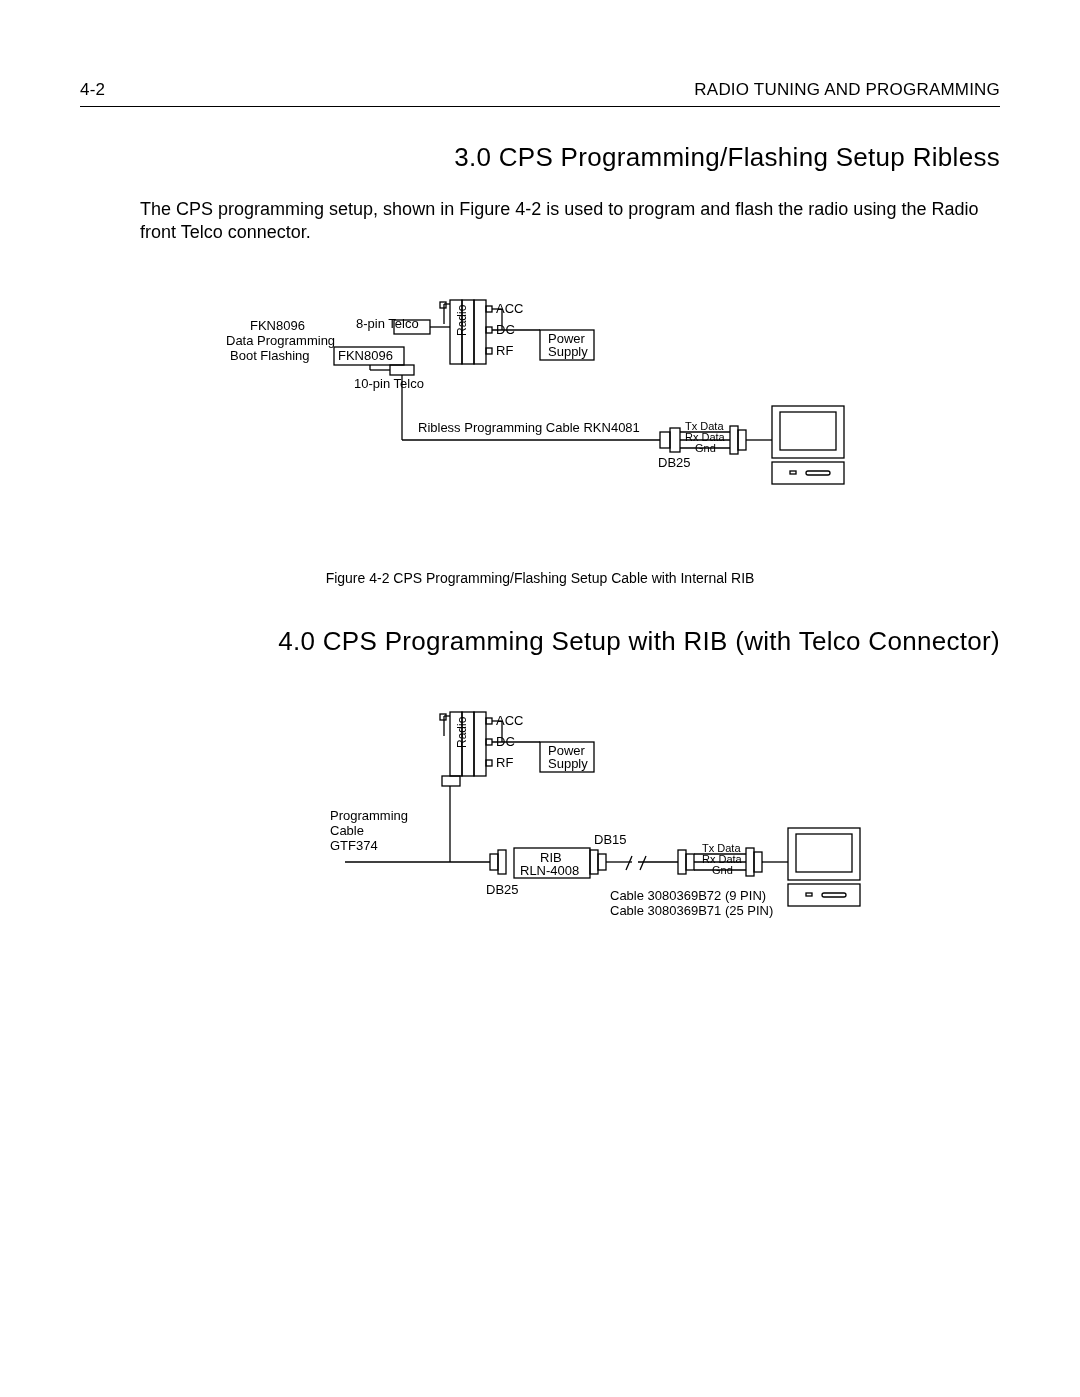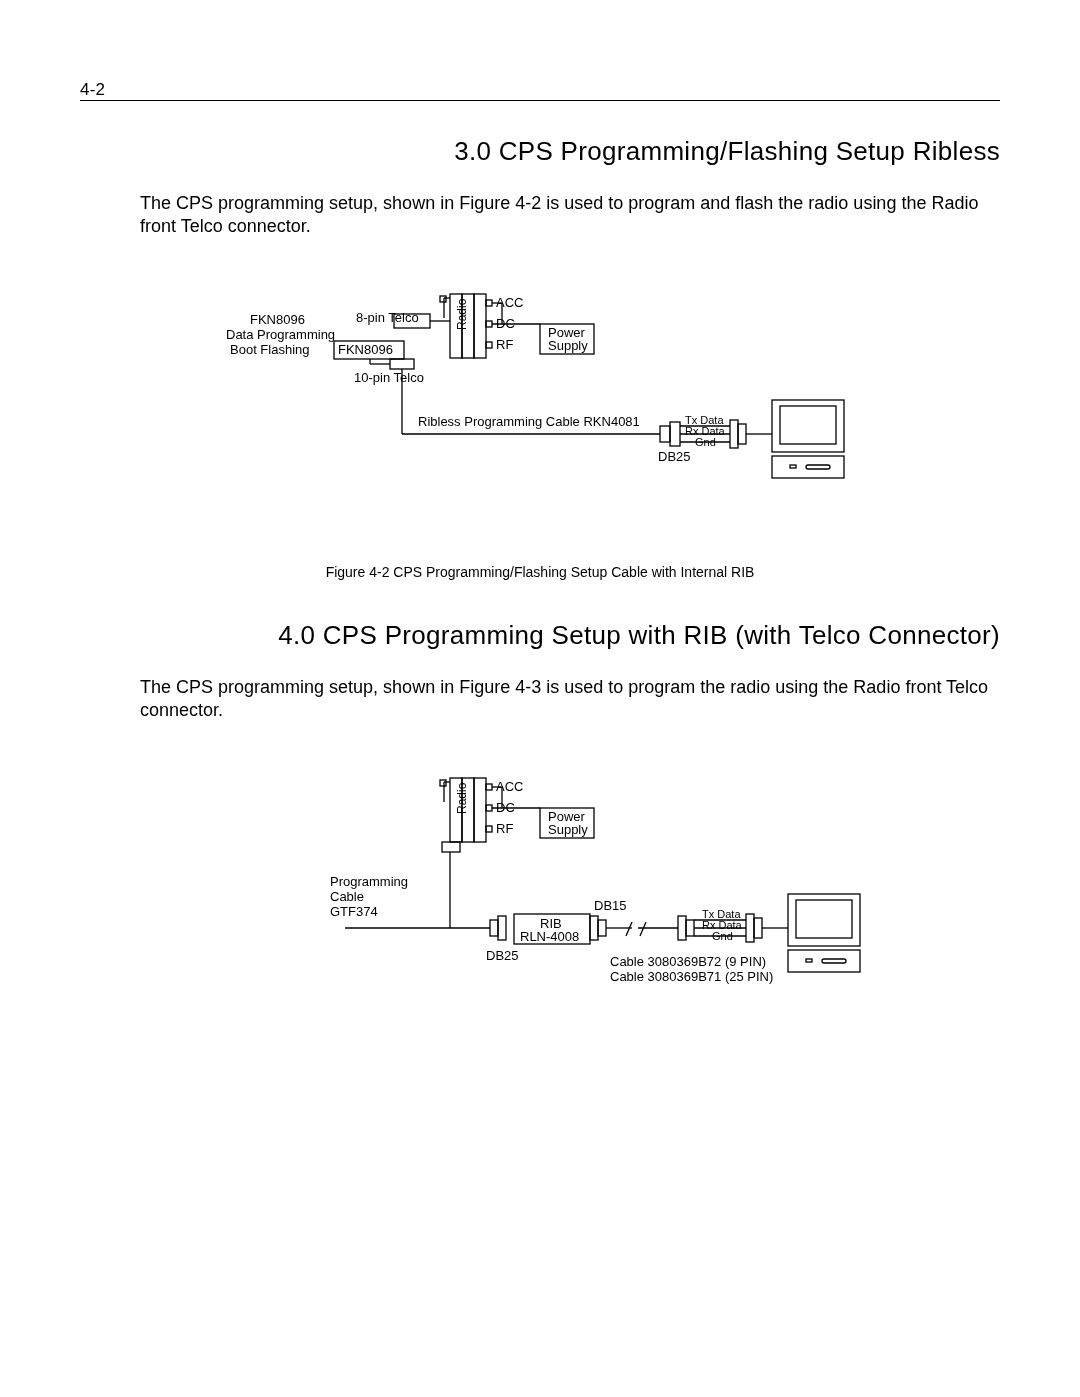--- a/index.html
+++ b/index.html
@@ -16,21 +16,21 @@
     margin: 0 auto;
     box-sizing: border-box;
     padding: 80px 80px 0 80px;
   }
   .top-line {
     display: flex;
     justify-content: space-between;
     font-size: 17px;
     letter-spacing: 0.2px;
     border-bottom: 1.5px solid #000;
-    padding-bottom: 0;
+    padding-bottom: 6px;
     margin-bottom: 35px;
   }
   h2.section {
     font-weight: 400;
     font-size: 26px;
     margin: 0 0 25px 0;
     letter-spacing: 0.3px;
     text-align: right;
   }
   h2.section .num {
@@ -59,20 +59,21 @@
     fill: #000;
   }
 </style>
 </head>
 <body>
 
 <div class="page">
 
   <div class="top-line">
     <span>4-2</span>
+    <span>RADIO TUNING AND PROGRAMMING</span>
   </div>
 
   <h2 class="section">
     <span class="num">3.0</span>
     <span>CPS Programming/Flashing Setup Ribless</span>
   </h2>
   <p class="body">The CPS programming setup, shown in Figure 4-2 is used to program and flash the radio using the Radio front Telco connector.</p>
 
   <div class="figure-wrap">
     <svg width="700" height="240" viewBox="0 0 700 240">
@@ -143,21 +144,20 @@
       <text x="505" y="172" font-size="11">Gnd</text>
     </svg>
   </div>
 
   <div class="figure-caption">Figure 4-2 CPS Programming/Flashing Setup Cable with Internal RIB</div>
 
   <h2 class="section">
     <span class="num">4.0</span>
     <span>CPS Programming Setup with RIB (with Telco Connector)</span>
   </h2>
-  <p class="body">The CPS programming setup, shown in Figure 4-3 is used to program the radio using the Radio front Telco connector.</p>
 
   <div class="figure-wrap">
     <svg width="700" height="260" viewBox="0 0 700 260">
       <g stroke="#000" stroke-width="1.3" fill="none">
 
         <rect x="260" y="20" width="12" height="64"></rect>
         <rect x="272" y="20" width="12" height="64"></rect>
         <rect x="284" y="20" width="12" height="64"></rect>
         <line x1="254" y1="24" x2="260" y2="24"></line>
         <line x1="254" y1="24" x2="254" y2="44"></line>

